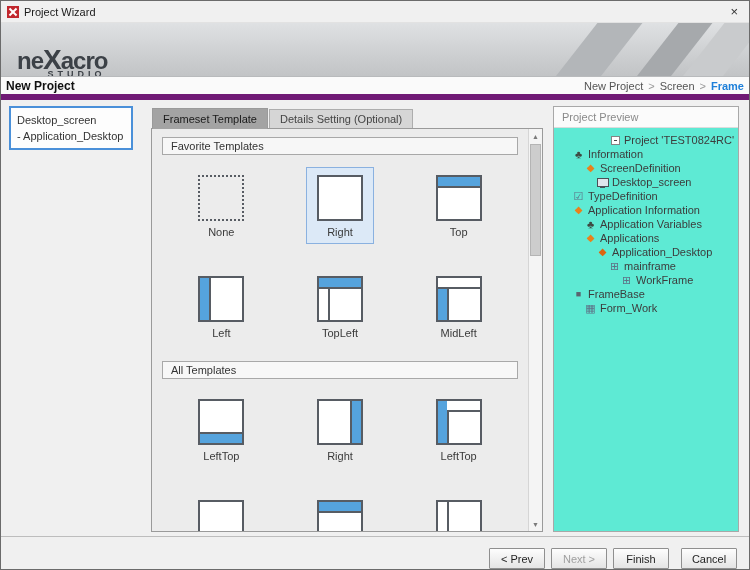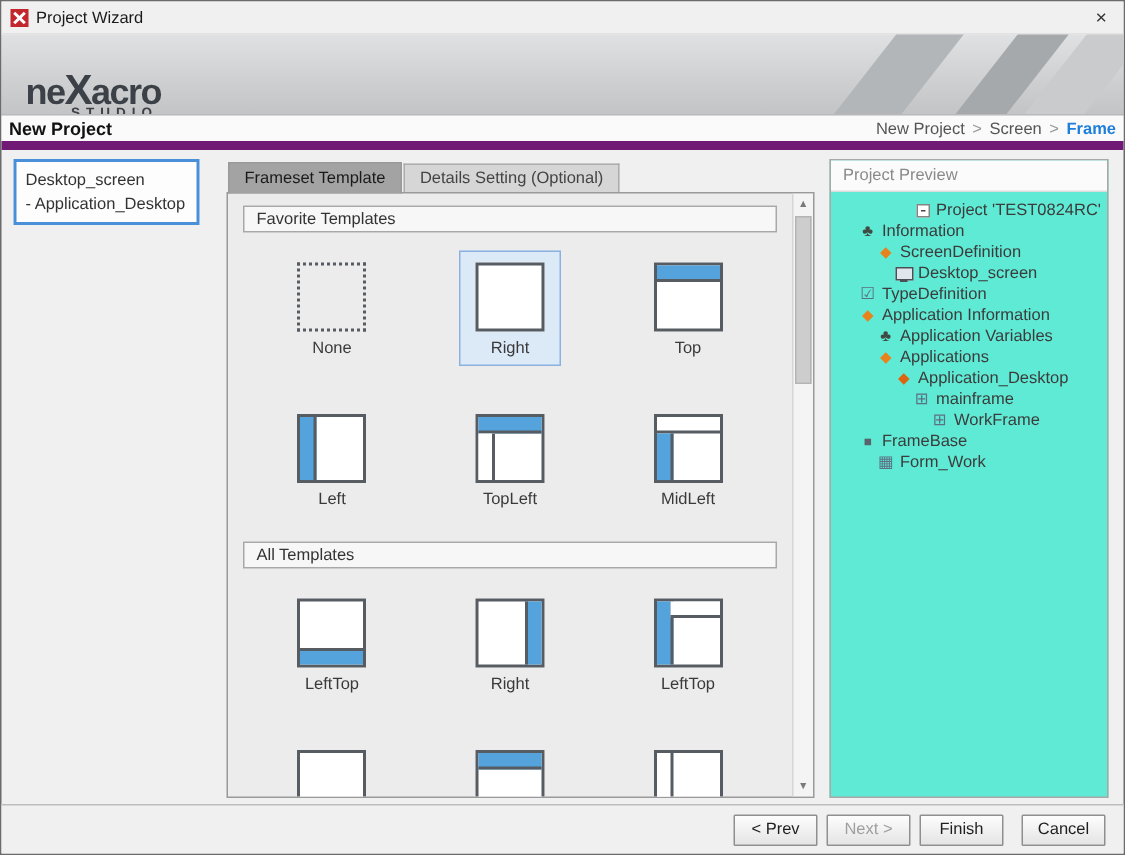--- a/index.html
+++ b/index.html
@@ -92,21 +92,21 @@
   .gi-apps::before { content:"◆"; color:#e8821c; font-size:10px; }
   .gi-appdesk::before { content:"◆"; color:#dd650f; font-size:10px; }
   .gi-frame::before { content:"⊞"; color:#5d7186; font-size:11px; }
   .gi-base::before { content:"■"; color:#59636e; font-size:9px; }
   .gi-form::before { content:"▦"; color:#5d7186; font-size:11px; }
   .ti-monitor { width:13px; height:11px; position:relative; margin-right:3px; flex:none; }
   .ti-monitor::before { content:""; position:absolute; top:1px; left:1px; width:10px; height:7px; border:1px solid #4a5056; background:#dfe6ec; }
   .ti-monitor::after { content:""; position:absolute; bottom:0; left:4px; width:5px; height:2px; background:#4a5056; }
 
   
-  .footer { height:33px; flex:none; border-top:1px solid #bdbdbd; background:#f0f0f0; display:flex; align-items:center; justify-content:flex-end; gap:6px; padding:0 12px; }
+  .footer { height:33px; flex:none; border-top:1px solid #bdbdbd; background:#f0f0f0; display:flex; align-items:flex-end; justify-content:flex-end; gap:6px; padding:0 12px; }
   .btn { min-width:56px; height:21px; font-size:11px; font-family:inherit; border:1px solid #8f8f8f; background:linear-gradient(#fdfdfd,#e4e4e4); color:#1f1f1f; border-radius:1px; }
   .btn.disabled { color:#9f9f9f; }
   .btn.cancel { margin-left:6px; }
 </style>
 </head>
 <body>
 
 <div class="window">
 
   <div class="titlebar">

